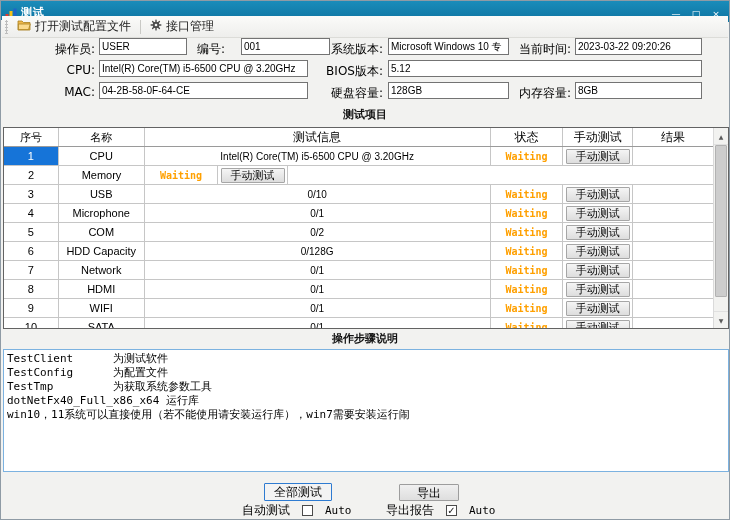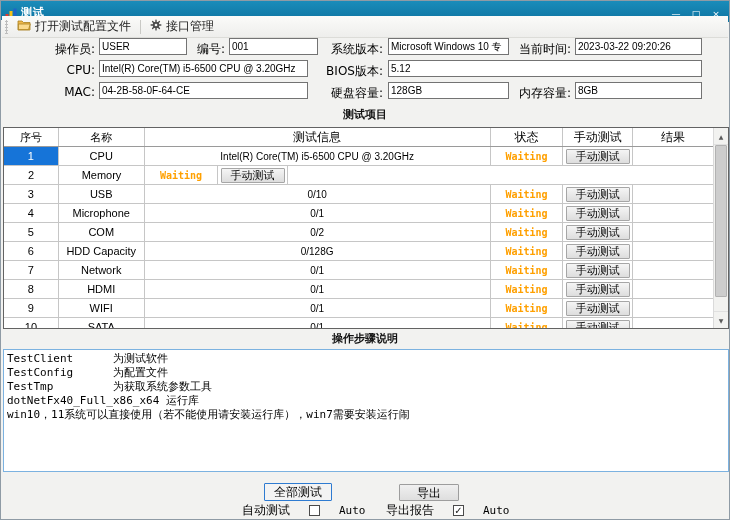--- a/index.html
+++ b/index.html
@@ -118,21 +118,21 @@
     border:1px solid #2e7bd1; border-radius:1px; padding:0; cursor:default;
     font-family:"DejaVu Sans", sans-serif;
   }
   .btn-export {
     position:absolute; left:398px; top:483px; width:60px; height:17px;
     font-size:12px; color:#000; background:linear-gradient(#f0f0f0,#dedede);
     border:1px solid #9d9d9d; border-radius:1px; padding:0; cursor:default;
     font-family:"DejaVu Sans", sans-serif;
   }
   .check-row {
-    position:absolute; top:501px; display:flex; align-items:center; gap:19px;
+    position:absolute; top:501px; display:flex; align-items:center; gap:12px;
     font-size:12px; color:#000;
   }
   .check-row.r1 { left:241px; }
   .check-row.r2 { left:385px; }
   .checkbox {
     width:11px; height:11px; box-sizing:border-box; border:1px solid #4a4a4a;
     background:#fff; font-size:10px; line-height:9px; text-align:center;
     font-weight:bold; color:#1a1a1a;
   }
   .auto-label { font:11px "DejaVu Sans Mono", monospace; }
@@ -189,21 +189,21 @@
         </svg>
       </span>
       <span>接口管理</span>
     </span>
   </div>
 
   <span class="f-label" style="left:30px;width:64px;top:40px">操作员:</span>
   <input class="f-input" style="left: 98px; width: 88px; top: 37px;" value="USER">
 
   <span class="f-label" style="left:178px;width:46px;top:40px">编号:</span>
-  <input class="f-input" style="left: 228px; width: 89px; top: 37px;" value="001">
+  <input class="f-input" style="left: 240px; width: 89px; top: 37px;" value="001">
 
   <span class="f-label" style="left:316px;width:66px;top:40px">系统版本:</span>
   <input class="f-input" style="left: 387px; width: 121px; top: 37px;" value="Microsoft Windows 10 专">
 
   <span class="f-label" style="left:502px;width:68px;top:40px">当前时间:</span>
   <input class="f-input" style="left: 574px; width: 127px; top: 37px;" value="2023-03-22 09:20:26">
 
   <span class="f-label" style="left:30px;width:64px;top:62px">CPU:</span>
   <input class="f-input" style="left: 98px; width: 209px; top: 59px;" value="Intel(R) Core(TM) i5-6500 CPU @ 3.20GHz">
 

